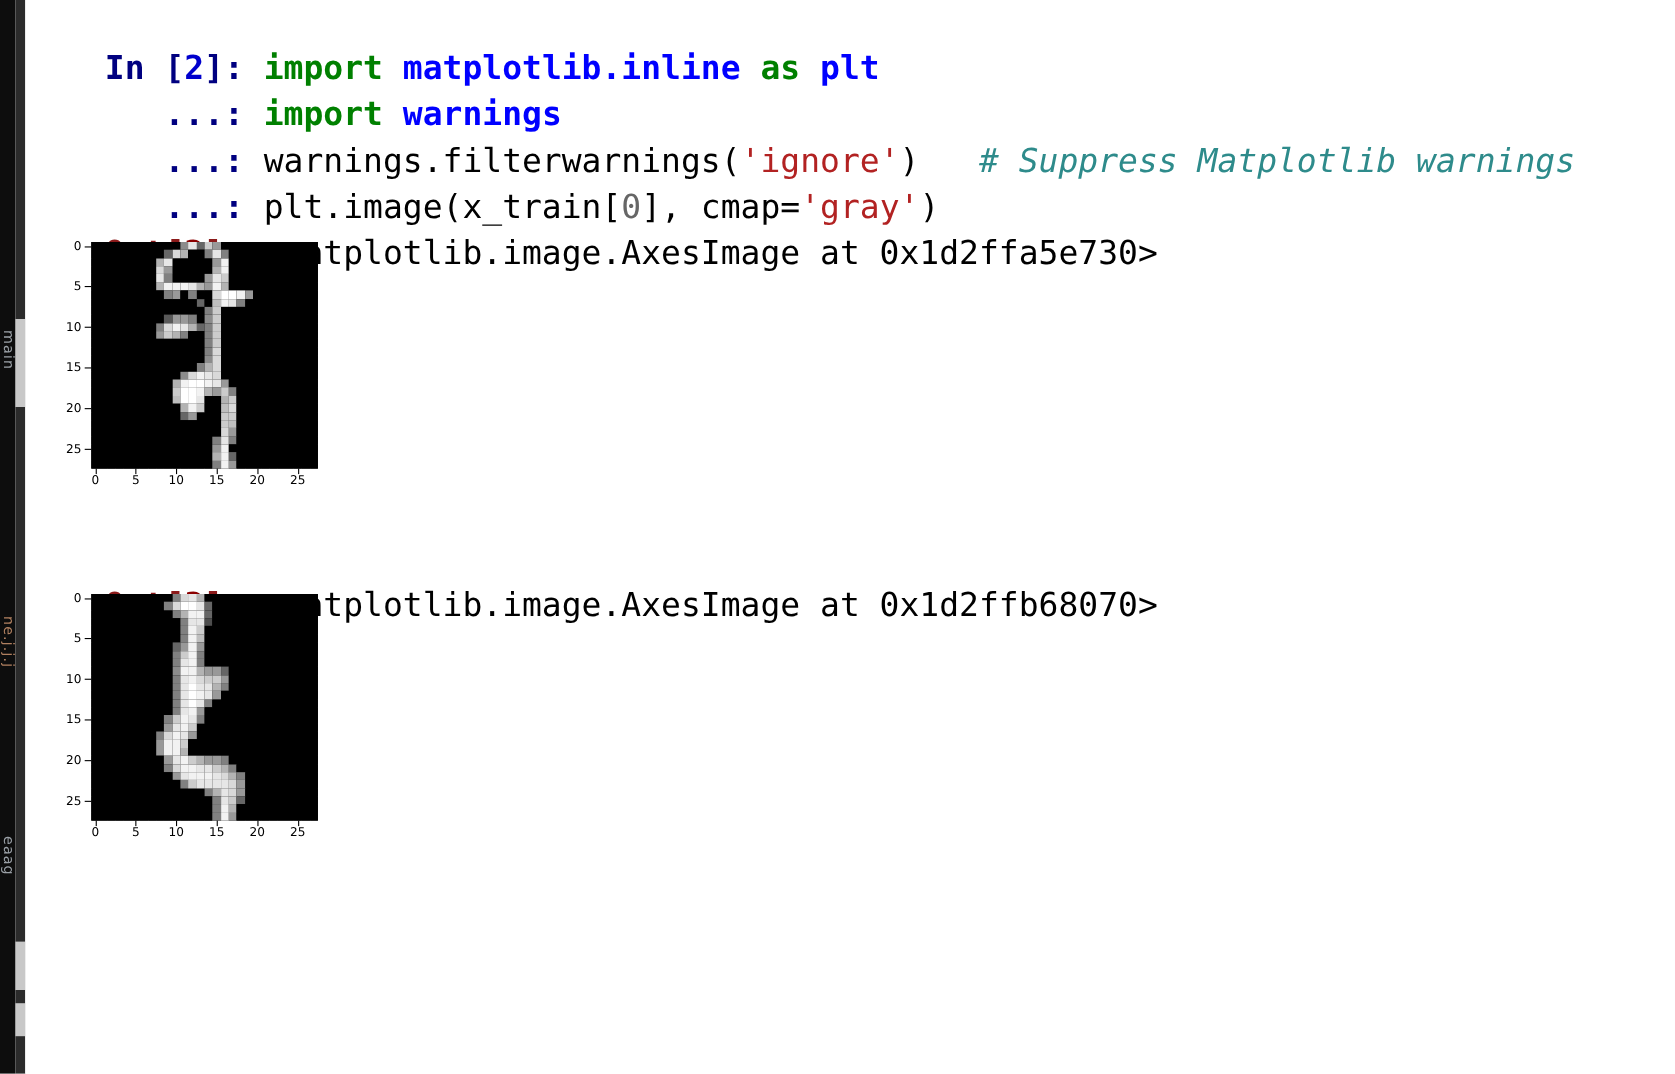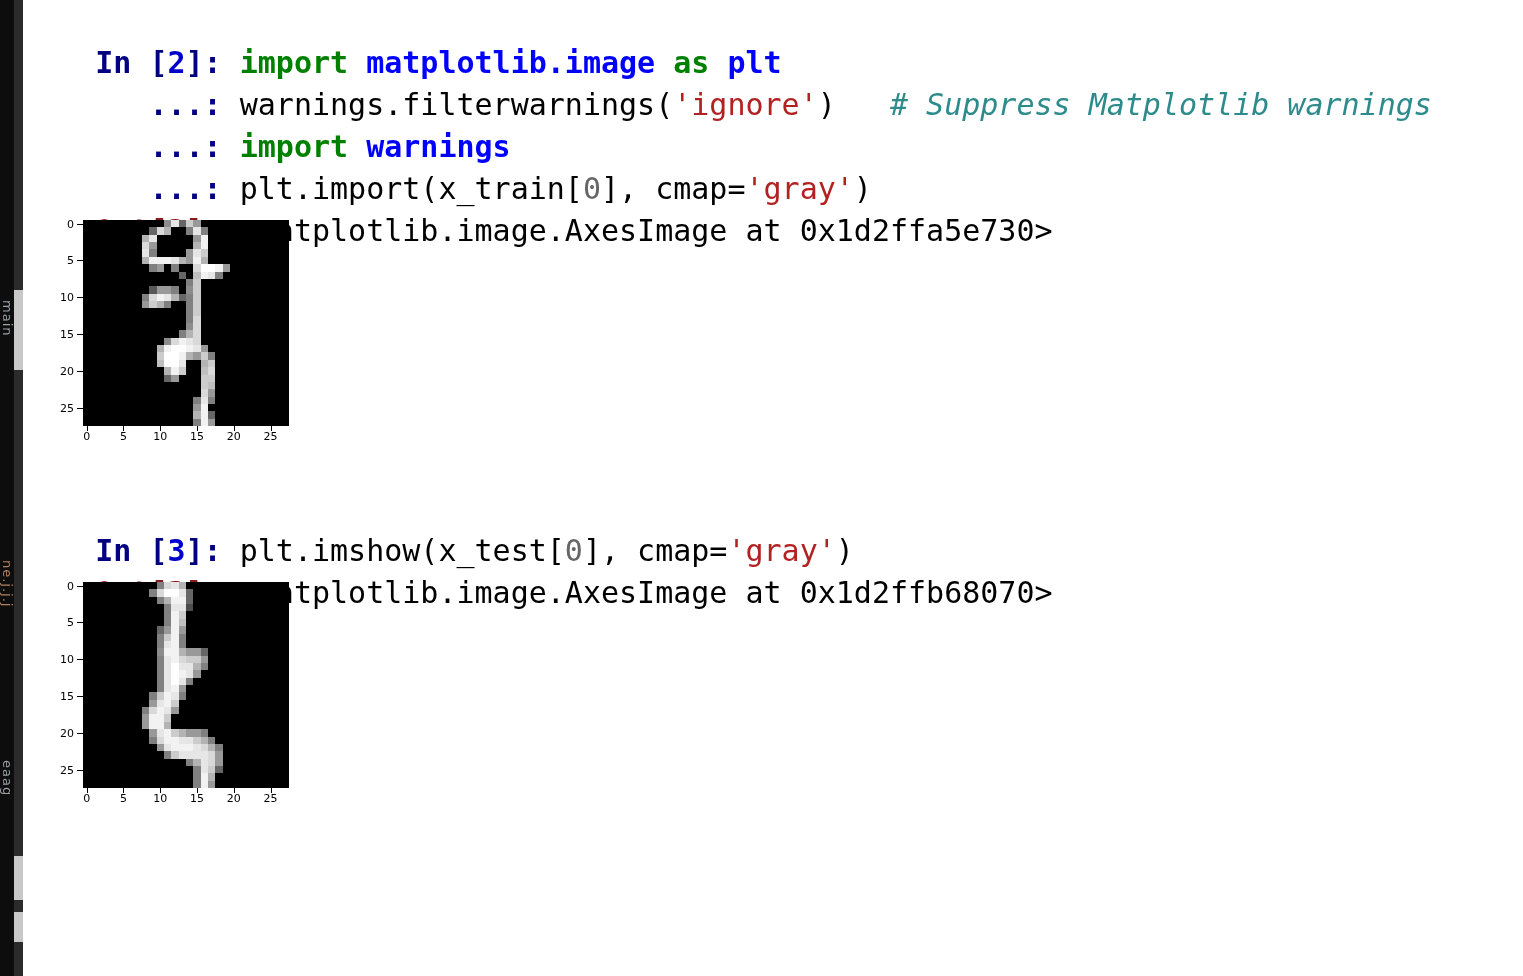--- a/index.html
+++ b/index.html
@@ -161,34 +161,34 @@
 
 <div id="scroll-col">
   <div class="thumb a"></div>
   <div class="thumb b"></div>
   <div class="thumb c"></div>
 </div>
 
 <div id="console">
 
   <div class="line">
-    <span class="pin">In [</span><span class="pnum-in">2</span><span class="pin">]: </span><span class="kw">import</span><span class="plain"> </span><span class="mod">matplotlib.image</span><span class="plain"> </span><span class="kw">as</span><span class="plain"> </span><span class="mod">plt</span>
+    <span class="pin">In [</span><span class="pnum-in">2</span><span class="pin">]: </span><span class="kw">import</span><span class="plain"> </span><span class="mod">matplotlib.inline</span><span class="plain"> </span><span class="kw">as</span><span class="plain"> </span><span class="mod">plt</span>
   </div>
 
+
+  <div class="line">
+    <span class="dots">   ...: </span><span class="kw">import</span><span class="plain"> </span><span class="mod">warnings</span>
+  </div>
 
   <div class="line">
     <span class="dots">   ...: </span><span class="plain">warnings.filterwarnings(</span><span class="str">'ignore'</span><span class="plain">)   </span><span class="cmt"># Suppress Matplotlib warnings</span>
   </div>
 
   <div class="line">
-    <span class="dots">   ...: </span><span class="kw">import</span><span class="plain"> </span><span class="mod">warnings</span>
-  </div>
-
-  <div class="line">
-    <span class="dots">   ...: </span><span class="plain">plt.import(x_train[</span><span class="num">0</span><span class="plain">], cmap=</span><span class="str">'gray'</span><span class="plain">)</span>
+    <span class="dots">   ...: </span><span class="plain">plt.image(x_train[</span><span class="num">0</span><span class="plain">], cmap=</span><span class="str">'gray'</span><span class="plain">)</span>
   </div>
 
   <div class="line">
     <span class="pout">Out[</span><span class="pnum-out">2</span><span class="pout">]: </span><span class="outtext">&lt;matplotlib.image.AxesImage at 0x1d2ffa5e730&gt;</span>
   </div>
 
   <div class="figure" style="margin-left:24px;margin-top:2px;">
     <div class="ytick-labels" id="y1">
         <span style="top: 3.67857px;">0</span>
         <span style="top: 40.4643px;">5</span>
@@ -1004,23 +1004,20 @@
         <span style="left: 40.4643px;">5</span>
         <span style="left: 77.25px;">10</span>
         <span style="left: 114.036px;">15</span>
         <span style="left: 150.821px;">20</span>
         <span style="left: 187.607px;">25</span>
       </div>
   </div>
 
   <div class="spacer-md"></div>
 
-  <div class="line">
-    <span class="pin">In [</span><span class="pnum-in">3</span><span class="pin">]: </span><span class="plain">plt.imshow(x_test[</span><span class="num">0</span><span class="plain">], cmap=</span><span class="str">'gray'</span><span class="plain">)</span>
-  </div>
 
   <div class="line">
     <span class="pout">Out[</span><span class="pnum-out">3</span><span class="pout">]: </span><span class="outtext">&lt;matplotlib.image.AxesImage at 0x1d2ffb68070&gt;</span>
   </div>
 
   <div class="figure" style="margin-left:24px;margin-top:2px;">
     <div class="ytick-labels" id="y2">
         <span style="top: 3.67857px;">0</span>
         <span style="top: 40.4643px;">5</span>
         <span style="top: 77.25px;">10</span>

